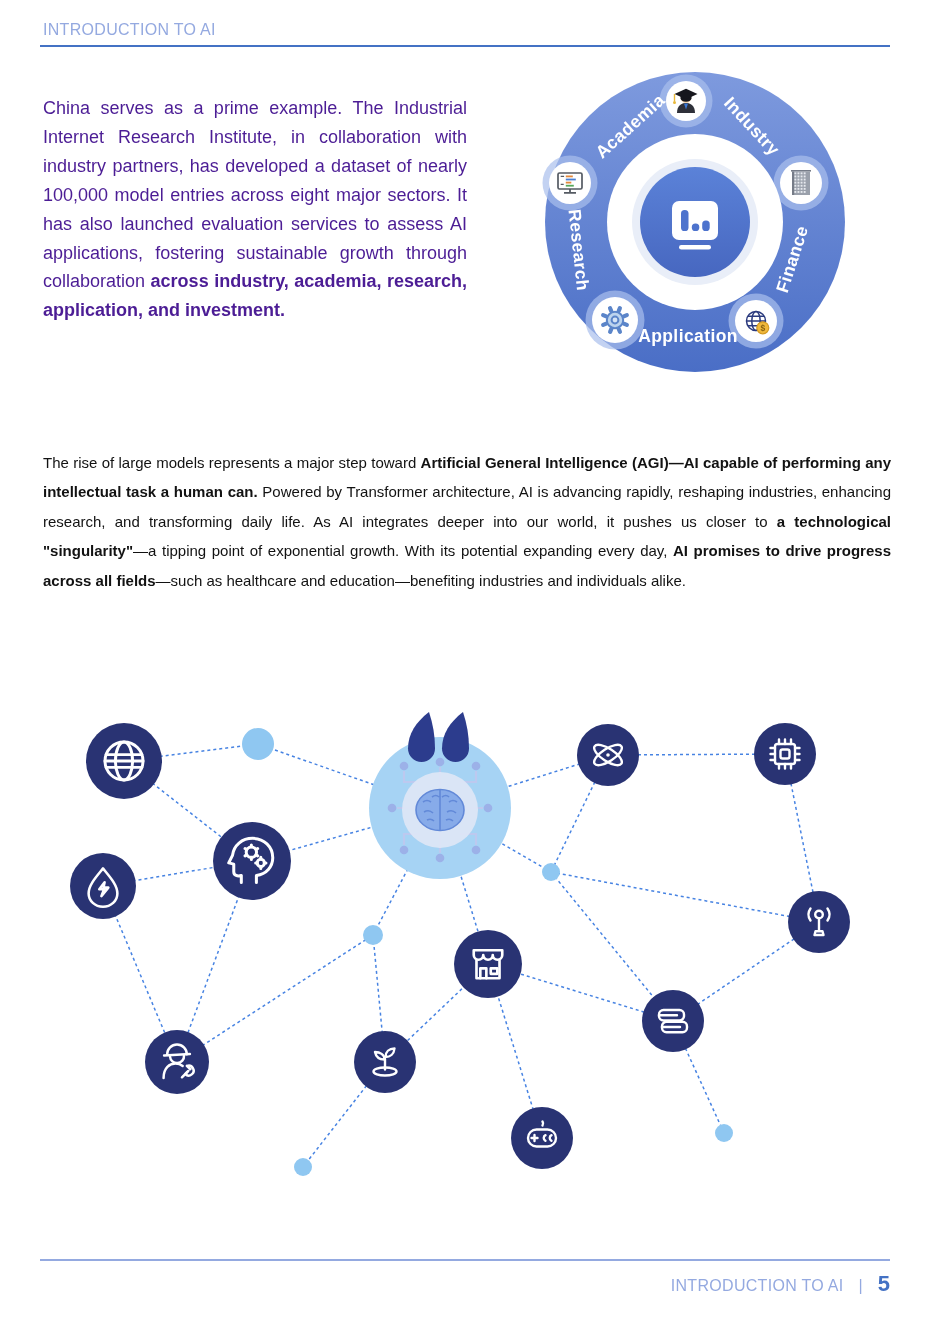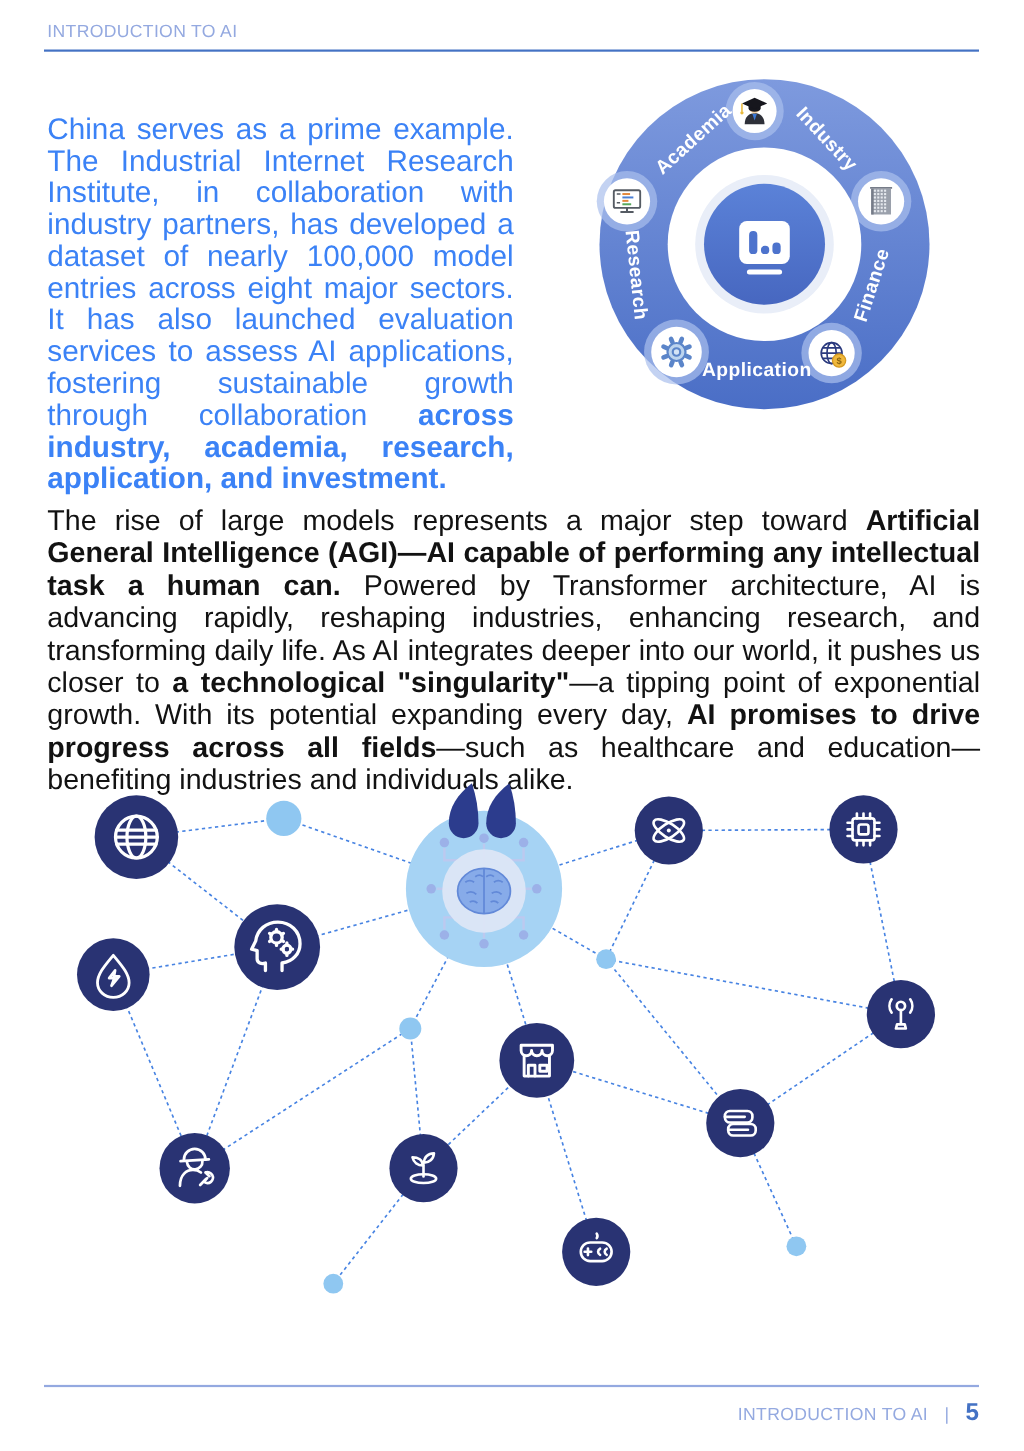--- a/index.html
+++ b/index.html
@@ -2,23 +2,23 @@
 <html><head>
 <meta charset="utf-8">
 <style>
   html,body{margin:0;padding:0;background:#fff;}
   body{width:931px;height:1319px;position:relative;font-family:"Liberation Sans",sans-serif;color:#111;}
   .page{position:absolute;inset:0;overflow:hidden;background:#fff;}
 
   .header-title{position:absolute;left:43px;top:21px;font-size:16px;letter-spacing:.3px;color:#94a9e0;}
   .header-rule{position:absolute;left:40px;width:850px;top:45px;height:2px;background:#4472c4;}
 
-  .intro-para{position:absolute;left:43px;top:76px;width:424px;font-size:27px;line-height:28.9px;
-              text-align:justify;color:#3b82f6;}
-  .agi-para{position:absolute;left:43px;top:433px;width:848px;font-size:26px;line-height:29.4px;
+  .intro-para{position:absolute;left:43px;top:76px;width:424px;font-size:18px;line-height:28.9px;
+              text-align:justify;color:#4c1d95;}
+  .agi-para{position:absolute;left:43px;top:433px;width:848px;font-size:15px;line-height:29.4px;
             text-align:justify;color:#121212;}
   .intro-para b,.agi-para b{font-weight:700;}
 
   #ring-svg{position:absolute;left:531px;top:58px;}
   #network-svg{position:absolute;left:0;top:688px;}
 
   .footer-rule{position:absolute;left:40px;width:850px;top:1259px;height:2px;background:#94a9e0;}
   .footer-bar{position:absolute;right:41px;top:1271px;display:flex;align-items:baseline;gap:15px;}
   .footer-title{font-size:16px;color:#94a9e0;letter-spacing:.3px;}
   .footer-sep{font-size:16px;color:#94a9e0;}

